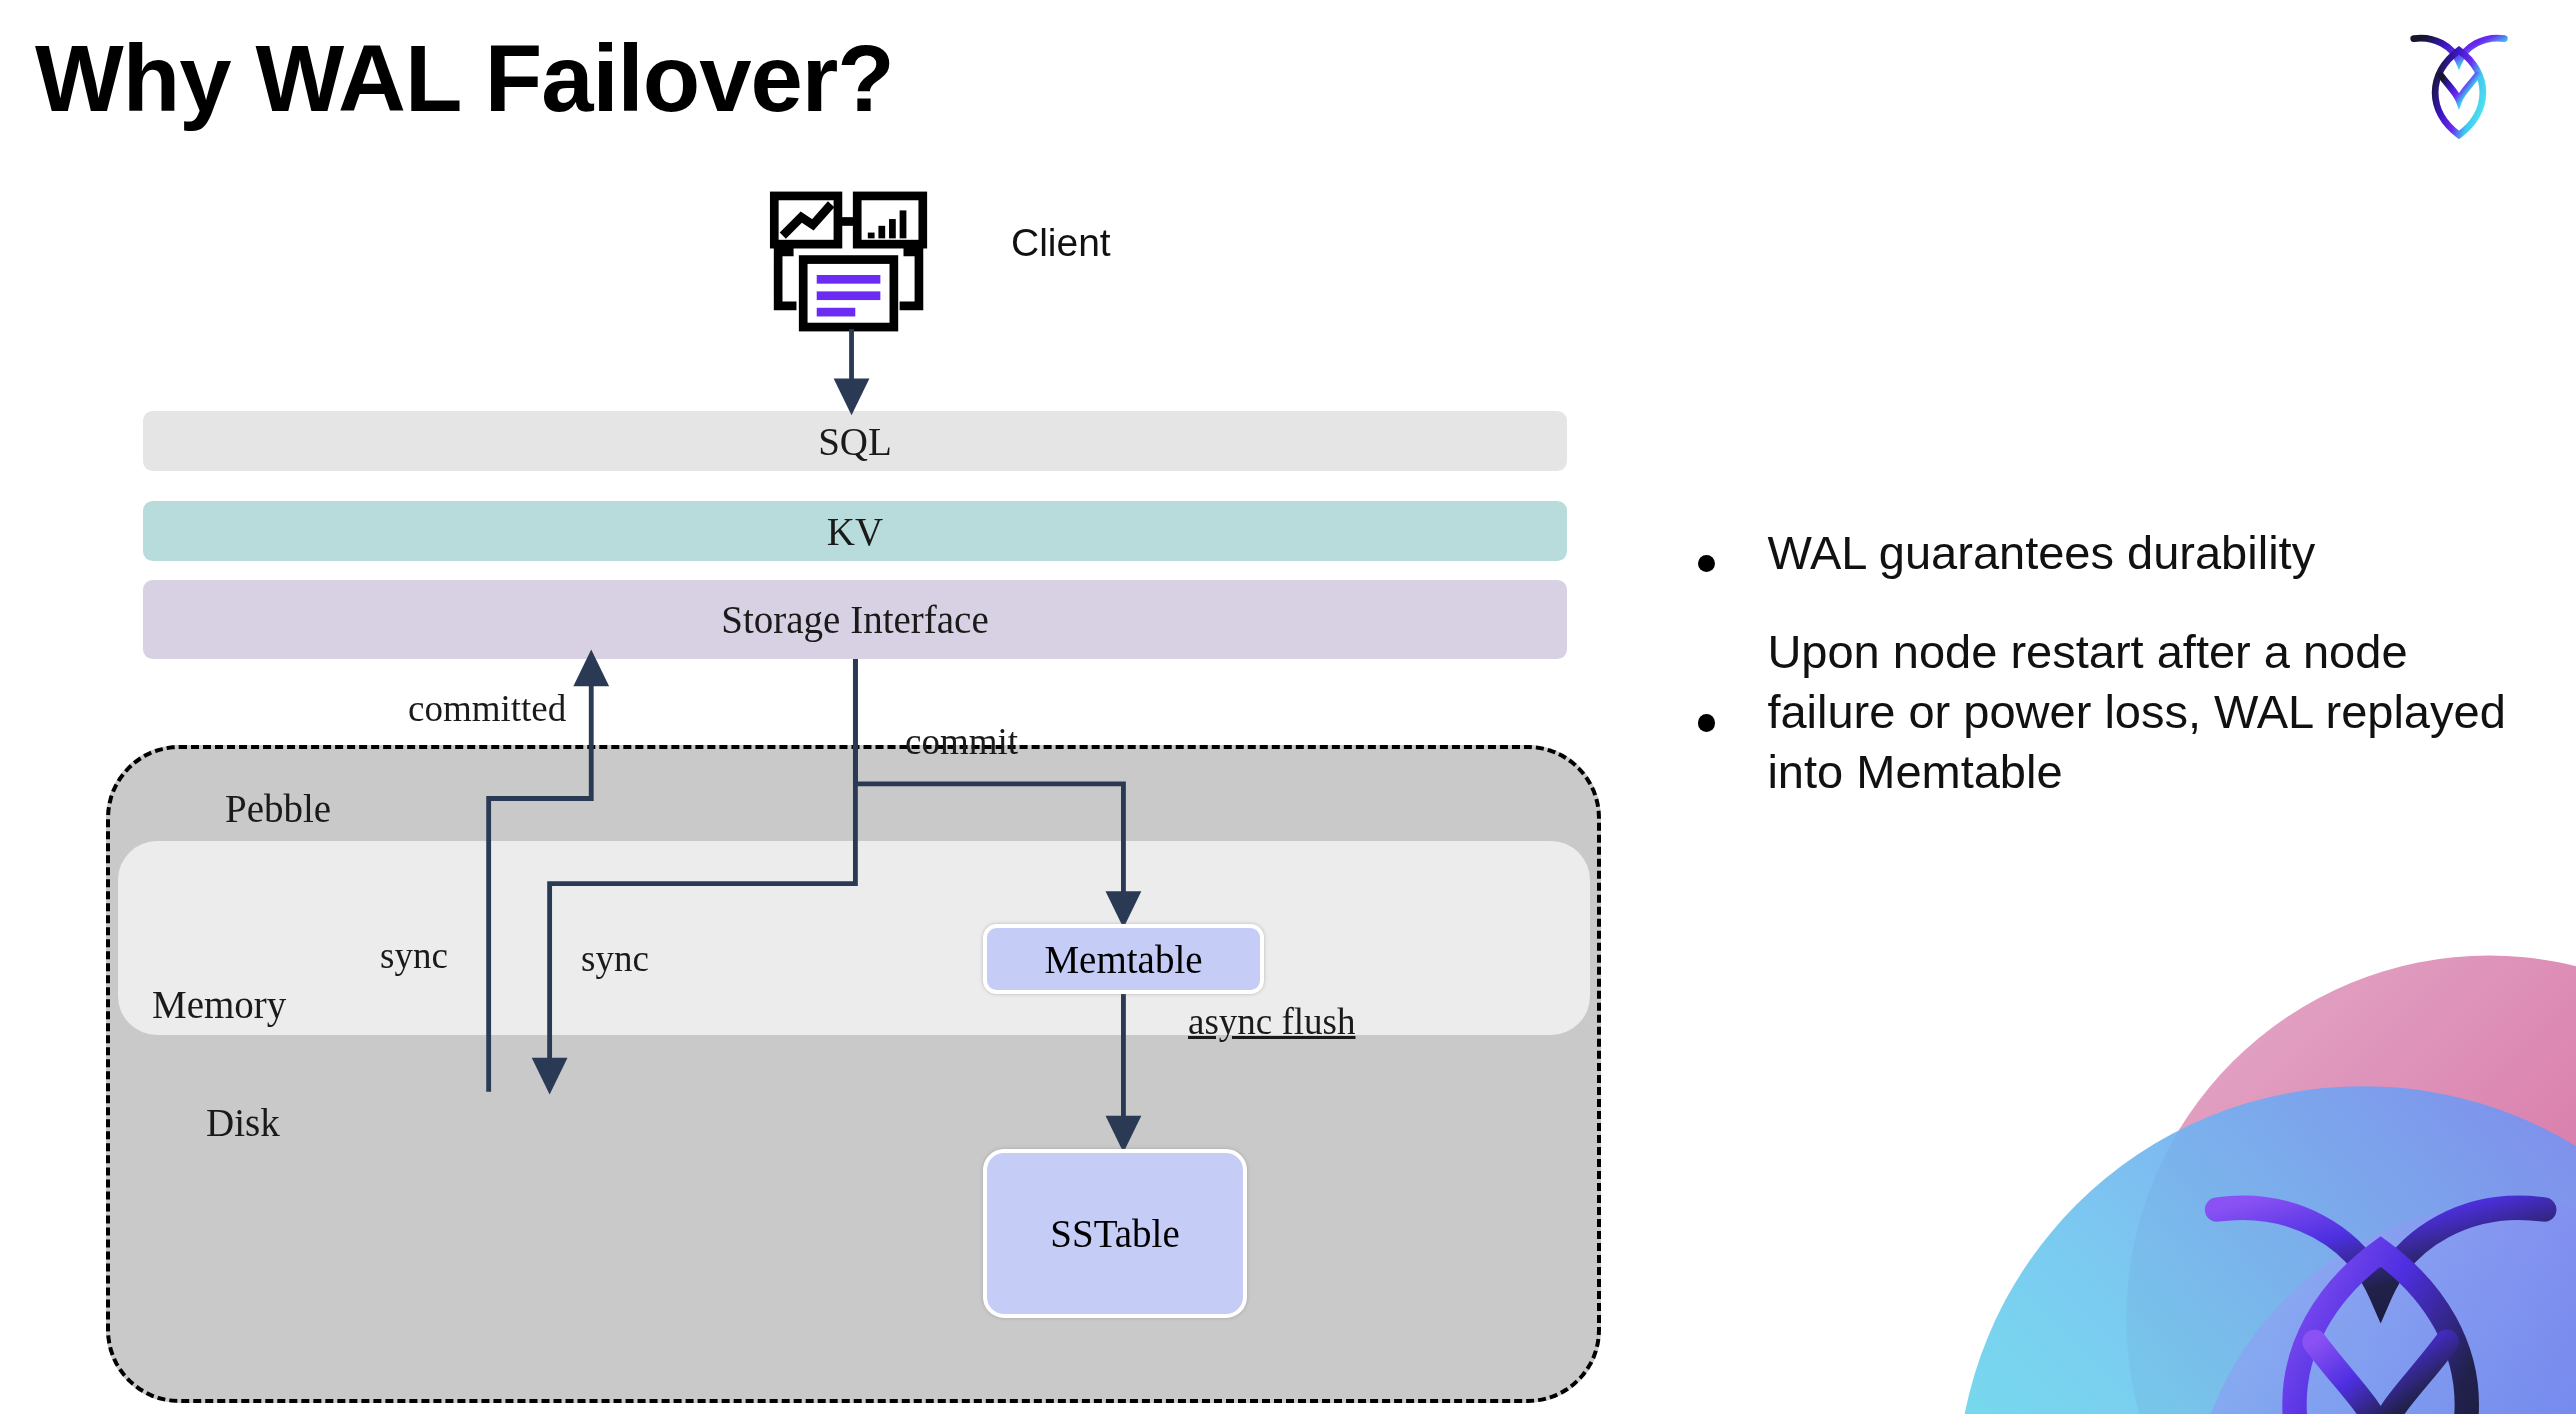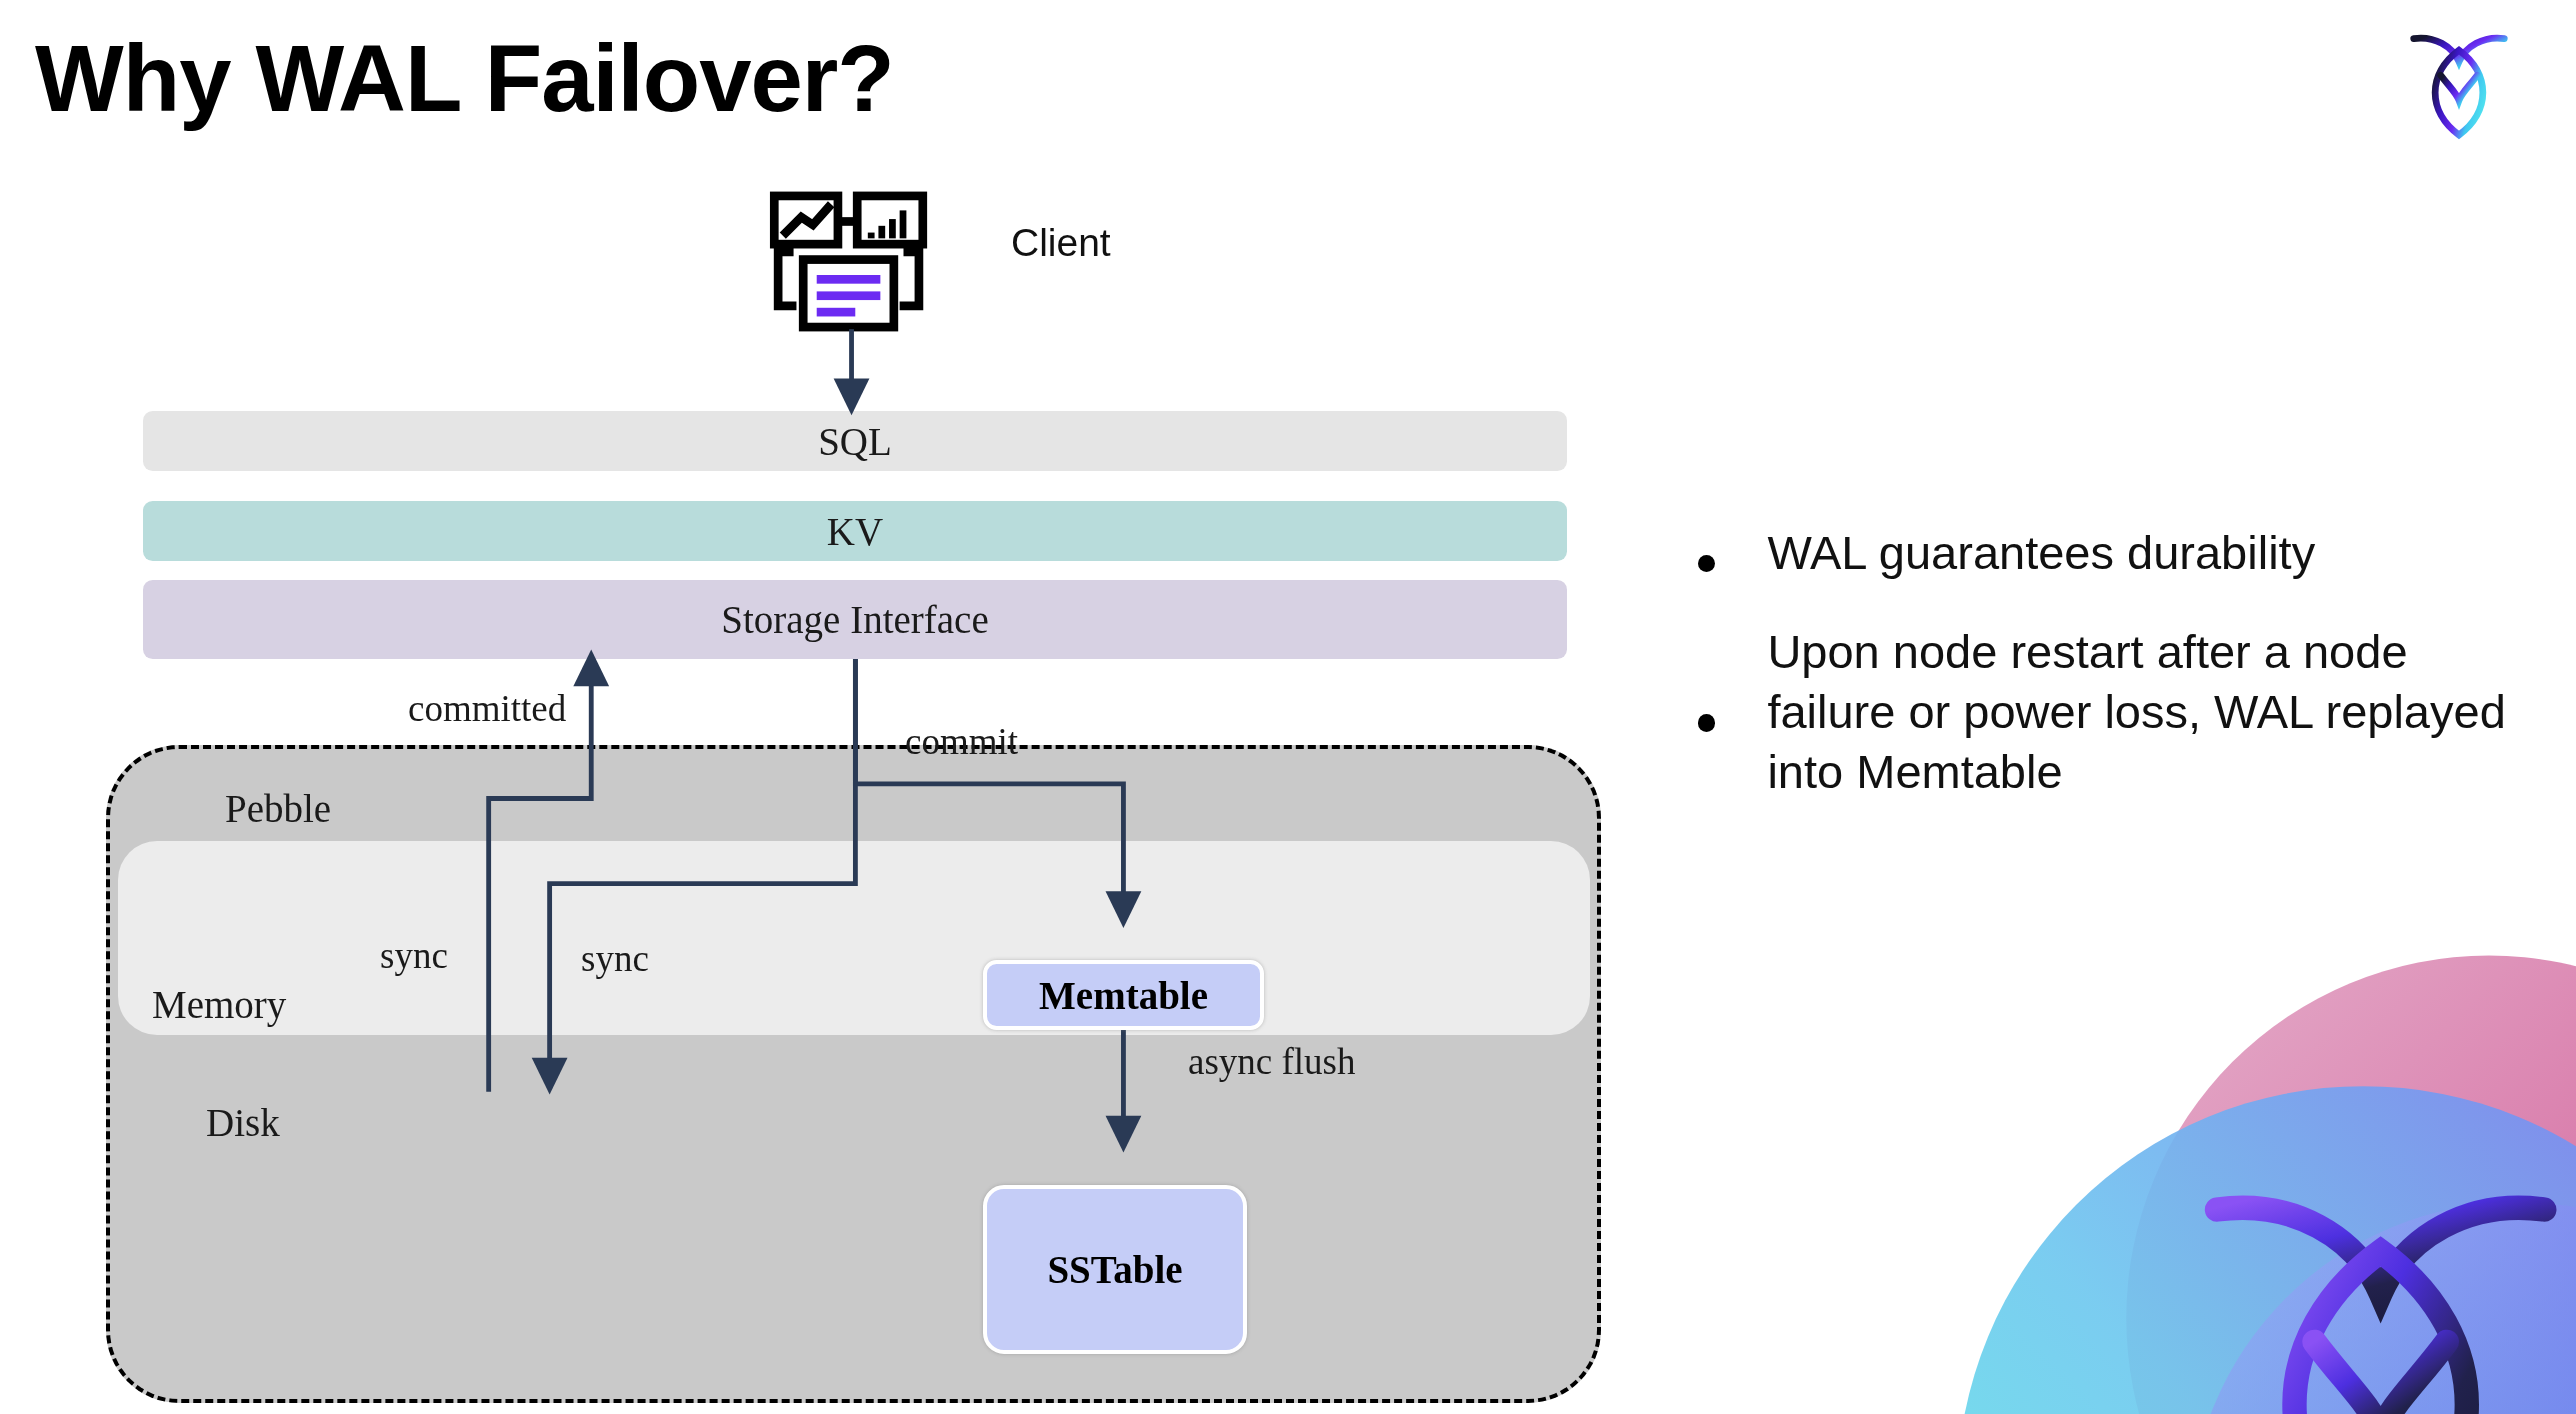--- a/index.html
+++ b/index.html
@@ -135,43 +135,42 @@
   .node-box {
     position: absolute;
     background: #c5cdf7;
     border: 4.8px solid #ffffff;
     border-radius: 17.4px;
     box-sizing: border-box;
     display: flex;
     align-items: center;
     justify-content: center;
     font-family: "Liberation Serif", serif;
-    font-weight: bold;
+    font-weight: normal;
     font-size: 39px;
     color: #000000;
     box-shadow: 0 0 3.9px rgba(120,120,120,0.45);
-    margin-top: 36px;
   }
   #node-memtable { left: 983px; top: 924px;  width: 281px; height: 70px; border-radius: 13.5px; }
   #node-wal      { left: 447px;  top: 1086px; width: 182px; height: 172px; border-radius: 21px;}
   #node-sstable  { left: 983px; top: 1149px; width: 264px; height: 169px; border-radius: 21px;}
 
   
   .edge-label {
     position: absolute;
     font-family: "Liberation Serif", serif;
     font-size: 37px;
     color: #1a1a1a;
     white-space: nowrap;
   }
   #lbl-committed { left: 408px;  top: 687px; }
   #lbl-commit    { left: 905px;  top: 674px; margin-top: 46px; }
   #lbl-sync-1    { left: 380px;  top: 934px; }
   #lbl-sync-2    { left: 581px;  top: 937px; }
-  #lbl-asyncflush{ left: 1188px; top: 1040px;}
+  #lbl-asyncflush{ left: 1188px; top: 1000px; text-decoration: underline;}
 
   
   #client-icon {
     position: absolute;
     left: 772px;
     top: 194px;
     width: 155px;
     height: 135px;
   }
   #client-label {

